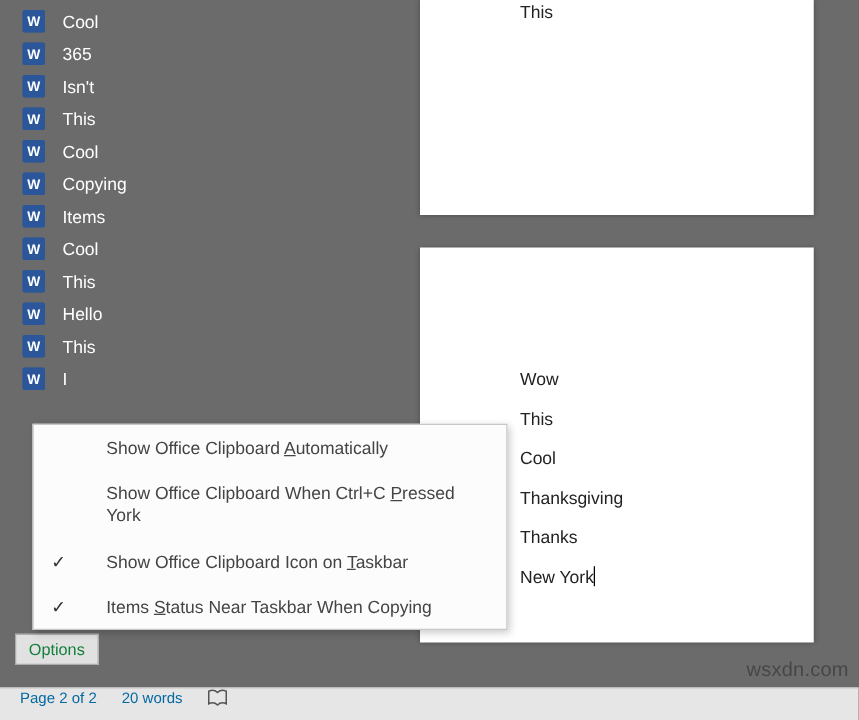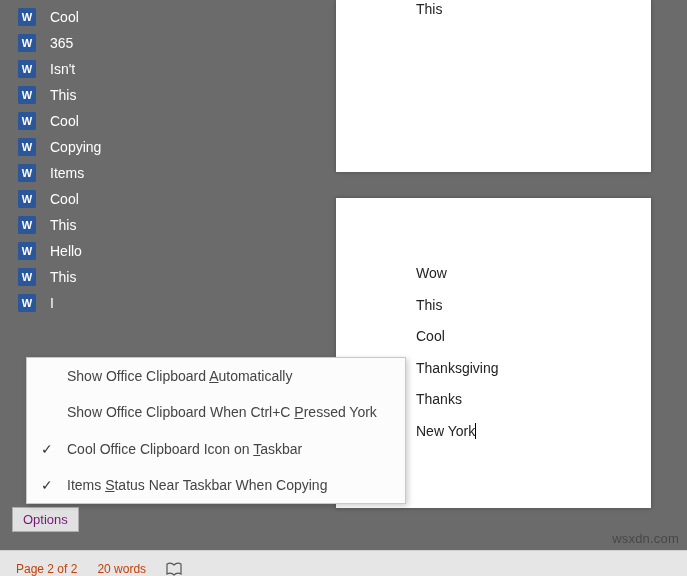--- a/index.html
+++ b/index.html
@@ -42,39 +42,39 @@
       justify-content: center;
       flex-shrink: 0;
     }
     .word-icon svg { width: 18px; height: 18px; }
     .options-button {
       position: absolute;
       left: 12px;
       bottom: 44px;
       background: #e1e1e1;
       border: 1px solid #adadad;
-      color: #701a75;
+      color: #15803d;
       padding: 4px 10px;
       font-size: 13px;
       cursor: pointer;
       font-family: inherit;
     }
     .options-menu {
       position: absolute;
       left: 26px;
       bottom: 72px;
       width: 380px;
       background: #fcfcfc;
       border: 1px solid #c8c8c8;
       box-shadow: 2px 2px 6px rgba(0,0,0,0.2);
       color: #444;
       z-index: 10;
     }
     .options-menu-item {
-      padding: 9px 14px 9px 40px;
+      padding: 9px 14px 9px 58px;
       font-size: 14px;
       cursor: pointer;
       position: relative;
       line-height: 1.3;
     }
     .options-menu-item .check {
       position: absolute;
       left: 14px;
       top: 9px;
       font-size: 14px;
@@ -97,51 +97,51 @@
       color: #222;
       font-size: 14px;
       box-shadow: 0 0 4px rgba(0,0,0,0.3);
     }
     .page1 {
       height: 172px;
       padding-top: 0;
     }
     .page2 {
       min-height: 310px;
-      padding-top: 66px;
+      padding-top: 96px;
     }
     .page p { margin: 0 0 12px 0; line-height: 1.4; }
     .cursor {
       border-right: 1px solid #000;
       animation: blink 1s steps(1) infinite;
       padding-right: 0;
     }
     @keyframes blink { 50% { border-color: transparent; } }
     .status-bar {
       position: absolute;
       left: 0;
       right: 0;
       bottom: 0;
       height: 26px;
       background: #e6e6e6;
-      color: #c2410c;
+      color: #0369a1;
       display: flex;
-      align-items: flex-end;
+      align-items: flex-start;
       padding: 0 16px;
       gap: 20px;
       font-size: 12px;
       border-top: 1px solid #d0d0d0;
     }
     .status-bar .left { display: flex; align-items: center; gap: 20px; }
     .reading-icon { display: inline-flex; }
     .watermark {
       position: absolute;
       right: 8px;
       bottom: 30px;
-      font-size: 13px;
+      font-size: 16px;
       color: rgba(0,0,0,0.35);
       font-family: Arial, sans-serif;
       letter-spacing: 0.2px;
       text-align: center;
     }
   </style>
 </head>
 <body>
 
 <div class="clipboard-panel">
@@ -259,21 +259,21 @@
 
 <div class="options-menu">
   <div class="options-menu-item">
     <span><span>Show Office Clipboard </span><u>A</u><span>utomatically</span></span>
   </div>
   <div class="options-menu-item">
     <span><span>Show Office Clipboard When Ctrl+C </span><u>P</u><span>ressed York</span></span>
   </div>
   <div class="options-menu-item">
     <span class="check">✓</span>
-    <span><span>Cool Office Clipboard Icon on </span><u>T</u><span>askbar</span></span>
+    <span><span>Show Office Clipboard Icon on </span><u>T</u><span>askbar</span></span>
   </div>
   <div class="options-menu-item">
     <span class="check">✓</span>
     <span><span>Items </span><u>S</u><span>tatus Near Taskbar When Copying</span></span>
   </div>
 </div>
 
 <button class="options-button">Options</button>
 
 <div class="doc-area">

